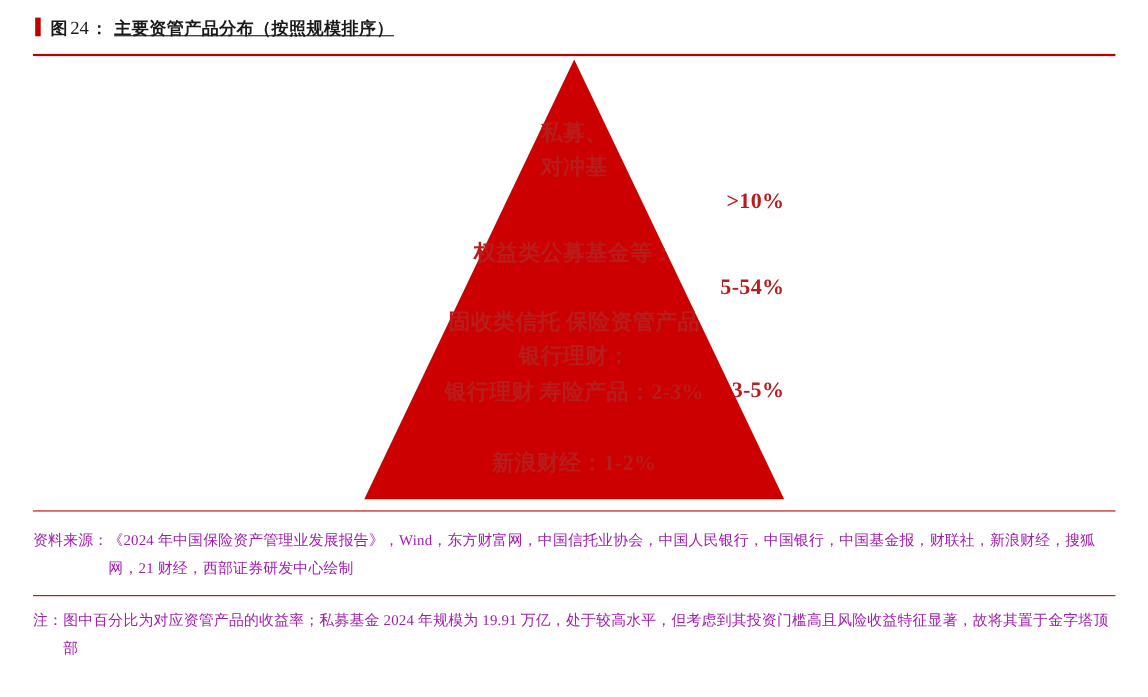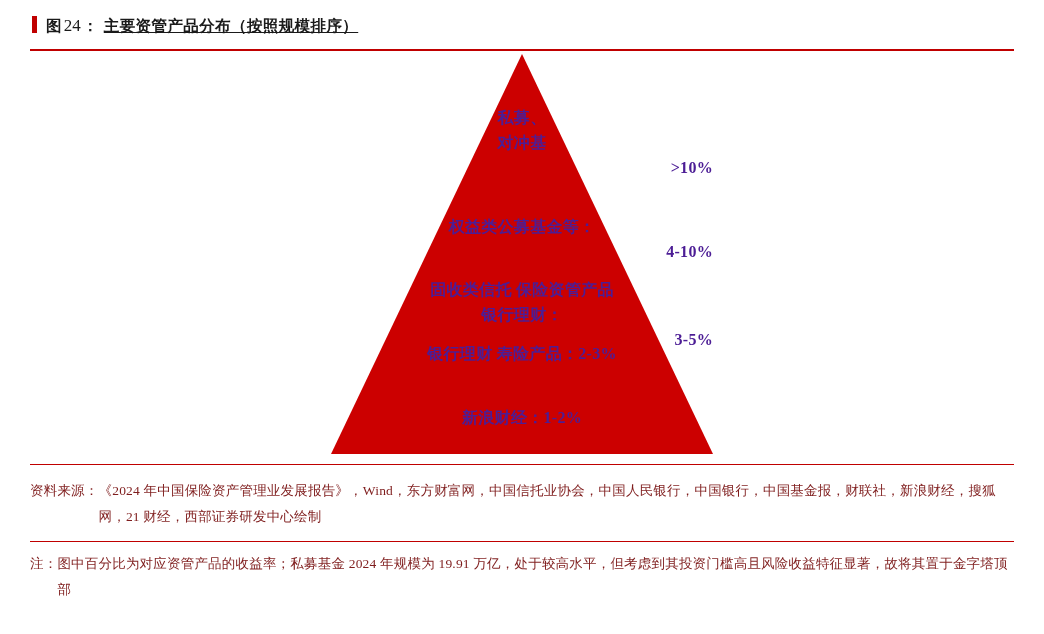--- a/index.html
+++ b/index.html
@@ -86,23 +86,23 @@
     left: 0;
     top: 0;
     width: 382px;
     height: 400px;
   }
   .layer-text {
     position: absolute;
     left: 0;
     width: 100%;
     text-align: center;
-    color: #4c1d95;
+    color: #b91c1c;
     font-family: "Liberation Serif", "DejaVu Serif", serif;
-    font-size: 16px;
+    font-size: 20px;
     line-height: 1.55;
     font-weight: bold;
     letter-spacing: 0.3px;
     pointer-events: none;
   }
   .layer-text .pct {
     font-weight: bold;
     text-align: right;
   }
   .layer-1 { top: 52px; }
@@ -112,21 +112,21 @@
   .layer-5 { top: 352px; }
 
   
   .notes {
     padding-top: 13px;
   }
   .note-row {
     display: flex;
     font-size: 13.5px;
     line-height: 1.95;
-    color: #7f1d1d;
+    color: #a21caf;
     font-family: "Liberation Serif", "DejaVu Serif", serif;
     letter-spacing: 0.2px;
   }
   .note-label {
     white-space: nowrap;
     font-weight: normal;
   }
   .note-body {
     flex: 1;
   }
@@ -156,21 +156,21 @@
       </svg>
 
       <div class="layer-text layer-1">
         <div>私募、</div>
         <div>对冲基</div>
         <div class="pct">&gt;10%</div>
       </div>
 
       <div class="layer-text layer-2">
         <div>权益类公募基金等：</div>
-        <div class="pct">4-10%</div>
+        <div class="pct">5-54%</div>
       </div>
 
       <div class="layer-text layer-3">
         <div>固收类信托 保险资管产品</div>
         <div>银行理财：</div>
         <div class="pct">3-5%</div>
       </div>
 
       <div class="layer-text layer-4">
         <div><span>银行理财 寿险产品：</span><span class="pct">2-3%</span></div>

